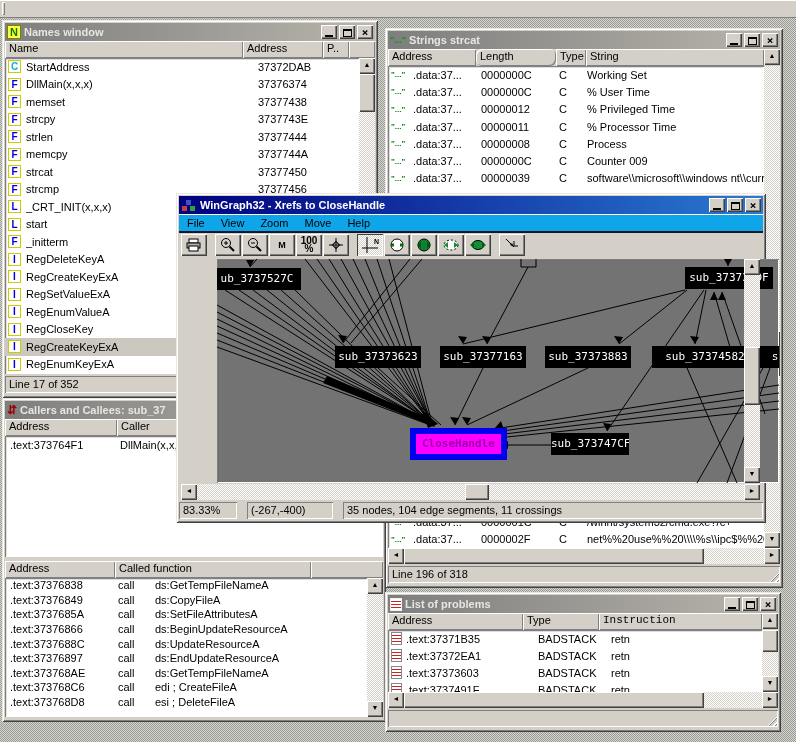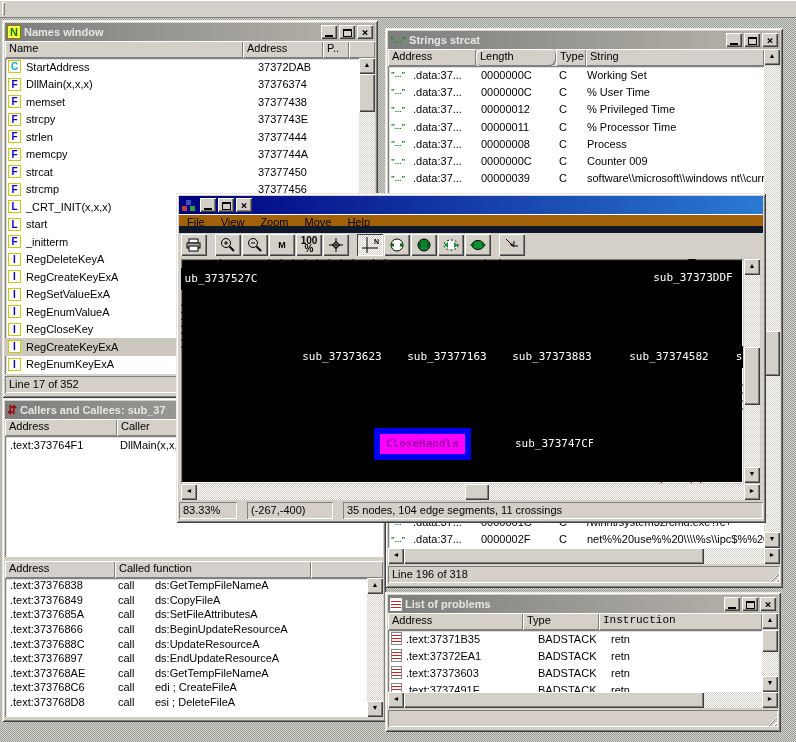--- a/index.html
+++ b/index.html
@@ -59,30 +59,30 @@
   .crow { display:flex; align-items:center; height:17px; padding-left:5px; white-space:nowrap; }
   .c-a { width:110px; } .c-c { flex:1; overflow:hidden; }
   .ferow { display:flex; align-items:center; height:14.6px; padding-left:5px; white-space:nowrap; }
   .f-a { width:108px; } .f-m { width:37px; } .f-f { flex:1; overflow:hidden; }
   .prow { display:flex; align-items:center; height:17px; padding-left:3px; white-space:nowrap; }
   .picon { width:11px; height:13px; flex:0 0 auto; margin-right:4px; border:1px solid #888;
            background:linear-gradient(#fff,#fff) , repeating-linear-gradient(#fff 0 2px, #cc2222 2px 3px); background-blend-mode:normal;
            background:repeating-linear-gradient(#ffffff 0 2px, #cc2222 2px 3px); }
   .p-a { width:132px; } .p-t { width:73px; } .p-i { flex:1; }
   
-  .menubar { display:flex; height:19px; align-items:flex-start; background:#a16207; border-bottom:7px solid #0f172a; box-shadow:0 1px 0 #fff inset; }
+  .menubar { display:flex; height:19px; align-items:flex-end; background:#0ea5e9; border-bottom:2px solid #0f172a; box-shadow:0 1px 0 #fff inset; }
   .mitem { padding:2px 8px; }
   .toolbar { display:flex; align-items:center; height:24px; gap:1px; padding:1px 2px; }
   .tbtn { width:26px; height:22px; background:#d4d0c8; display:flex; align-items:center; justify-content:center;
           box-shadow: inset 1px 1px 0 #fff, inset -1px -1px 0 #404040, inset -2px -2px 0 #808080; }
   .tbtn.pressed { box-shadow: inset 1px 1px 0 #404040, inset -1px -1px 0 #fff; background:repeating-conic-gradient(#ffffff 0% 25%, #d4d0c8 0% 50%) 0 0/2px 2px; }
   .tsep { width:6px; height:22px; }
   .t100 { font-size:10px; line-height:8px; text-align:center; font-weight:bold; }
   
-  .canvas { position:absolute; background:#000000; overflow:hidden; }
+  .canvas { position:absolute; background:#737373; overflow:hidden;margin-left:36px; }
   .gnode { position:absolute; height:22px; background:#000; color:#fff; text-align:center; line-height:22px;
            font-family:"DejaVu Sans Mono",monospace; font-size:11px; overflow:hidden; }
   .gtarget { position:absolute; background:#0000ee; padding:6px; }
   .gtarget .inner { background:#ff00ff; color:#9900aa; font-family:"DejaVu Sans Mono",monospace;
                     font-size:11px; line-height:20px; padding:0 6px; font-weight:bold; }
   svg.edges { position:absolute; left:0; top:0; }
   .scell { box-shadow: inset 1px 1px 0 #808080, inset -1px -1px 0 #fff; padding:2px 4px; height:17px; white-space:nowrap; overflow:hidden; }
   
   .i-names { width:14px; height:14px; background:#ffff40; border:1px solid #808000; color:#008000;
              font-weight:bold; font-size:11px; line-height:12px; text-align:center; flex:0 0 auto;}
@@ -546,20 +546,21 @@
   </div>
 </div>
 
 <div class="win" style="left:176px;top:193px;width:590px;height:330px;z-index:5;">
   <div class="tb active">
     <span class="i-graph">
       <i style="left:5px;top:1px;background:#4050c0;"></i>
       <i style="left:1px;top:7px;background:#c04040;"></i>
       <i style="left:9px;top:7px;background:#30a040;"></i>
     </span>
+    <span class="ttl">WinGraph32 - Xrefs to CloseHandle</span>
     <span class="wbtns">
       <span class="wbtn">
           <span class="g-min"></span>
         </span>
       <span class="wbtn">
           <span class="g-max"></span>
         </span>
       <span class="wbtn">
           <span class="g-x">×</span>
         </span>

